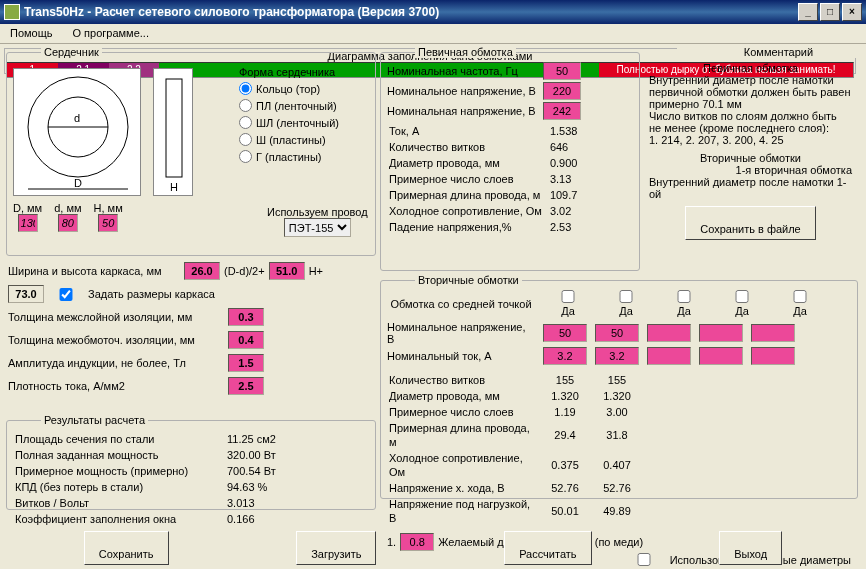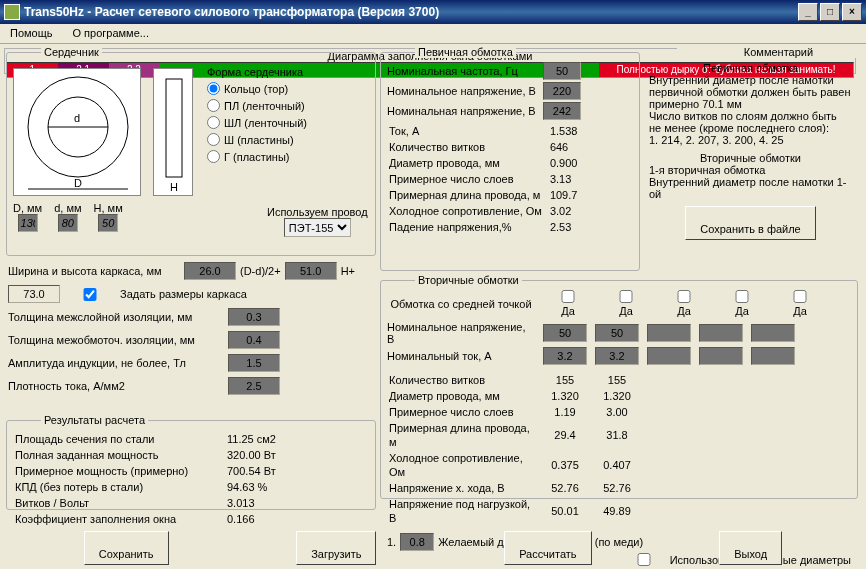--- a/index.html
+++ b/index.html
@@ -13,39 +13,39 @@
 .content { padding: 4px; position: relative; height: calc(569px - 24px - 20px); }
 fieldset { border: 1px solid #b0b0b0; border-radius: 3px; padding: 4px 6px 6px; position: absolute; }
 legend { padding: 0 3px; background:#ece9d8;margin-left:28px;}
 .core-fs { left: 6px; top: 2px; width: 370px; height: 210px; }
 .prim-fs { left: 380px; top: 2px; width: 260px; height: 225px; }
 .comm-fs { left: 643px; top: 2px; width: 215px; height: 225px; border:none;}
 .comm-fs legend{ display:block; text-align:center; width:100%;}
 .sec-fs { left: 380px; top: 230px; width: 478px; height: 225px; }
 .res-fs { left: 6px; top: 370px; width: 370px; height: 96px; }
 .diag-fs { left: 6px; top: 468px; width: 852px; height: 26px; border:1px solid #b0b0b0; text-align:center; padding:1px;}
-input[type=text] { border: 1px inset #aca899; background: #737373; font-size: 11px; padding: 1px 2px; height: 18px; text-align:center;}
+input[type=text] { border: 1px inset #aca899; background: #ec4899; font-size: 11px; padding: 1px 2px; height: 18px; text-align:center;}
 input[type=text].ro { background: #ece9d8; }
 select { font-size: 11px; height: 19px; border:1px inset #aca899;}
 .row { display: flex; align-items: center; gap: 4px; margin-bottom: 2px; }
 .lbl { display: inline-block; }
 button.std { height: 22px; padding: 16px 14px; border: 1px solid #404040; border-top-color:#fff; border-left-color:#fff; background: #ece9d8; font-size: 11px; }
 .core-img{ position:absolute; left:6px; top:10px;}
 .ring{ border:1px solid #888; width:128px; height:128px; background:#fff; position:relative;}
 .ring svg{position:absolute;}
 .rect{ border:1px solid #888; width:40px; height:128px; background:#fff; position:absolute; left:140px; top:0}
 .coredims{position:absolute; top:144px; left:6px; display:flex; gap:12px;}
 .coredims div{text-align:center;}
 .coredims input{width:20px;font-style:italic;}
 .radio-col{position:absolute; left:200px; top:8px;}
-.radio-col .row{margin-bottom:4px;}
+.radio-col .row{margin-bottom:4px;margin-left:32px;}
 .wire-sel{position:absolute; left:260px; top:148px; text-align:center;}
 .leftparams{position:absolute; left:8px; top:218px; width:368px;}
 .leftparams .row{ margin-bottom:5px;}
-.leftparams input{width:52px;}
+.leftparams input{width:36px;font-weight:bold;}
 .prim-fs .row label{width:152px;}
 .prim-fs input{width:38px;}
 .calc-list{line-height:14px;}
 .calc-list td{padding-right:6px;}
 .sec-fs .chk-row{display:flex; gap:8px; align-items:center; margin-bottom:4px;}
 .sec-fs .chk-row .sp{width:148px;text-align:center;}
 .sec-fs .data-row{display:flex; gap:8px; align-items:center; margin-bottom:2px;}
 .sec-fs .data-row .sp{width:148px;}
 .sec-fs input{width:44px;}
 .sec-col{width:50px; text-align:center;}
@@ -206,21 +206,21 @@
       </table>
 </fieldset>
 
 <fieldset class="comm-fs">
   <legend>Комментарий</legend>
   <div style="text-align:center">Певичная обмотка</div>
   <div>Внутренний диаметр после намотки первичной обмотки должен быть равен примерно 70.1 мм</div>
   <div>Число витков по слоям должно быть не менее (кроме последнего слоя):</div>
   <div>1. 214,  2. 207,  3. 200,  4. 25</div>
   <div style="text-align:center;margin-top:6px">Вторичные обмотки</div>
-  <div style="text-align:left">1-я вторичная обмотка</div>
+  <div style="text-align:right">1-я вторичная обмотка</div>
   <div>Внутренний диаметр после намотки 1-ой</div>
   <div style="text-align:center;margin-top:6px"><button class="std">Сохранить в файле</button></div>
 </fieldset>
 
 <fieldset class="sec-fs">
   <legend>Вторичные обмотки</legend>
   <div class="chk-row">
     <span class="sp">Обмотка со средней точкой</span>
     <span class="sec-col"><input type="checkbox" style=""> <span>Да</span></span>
     <span class="sec-col"><input type="checkbox" style=""> <span>Да</span></span>

